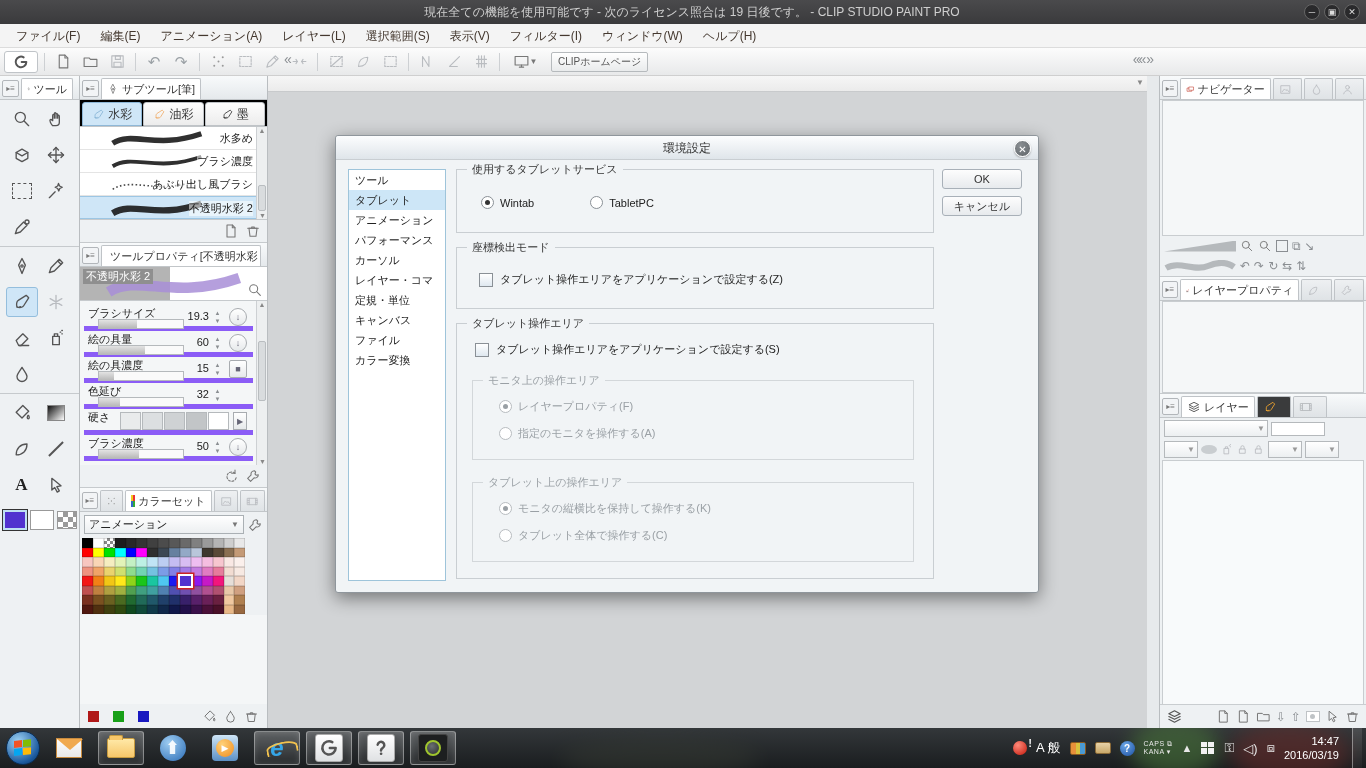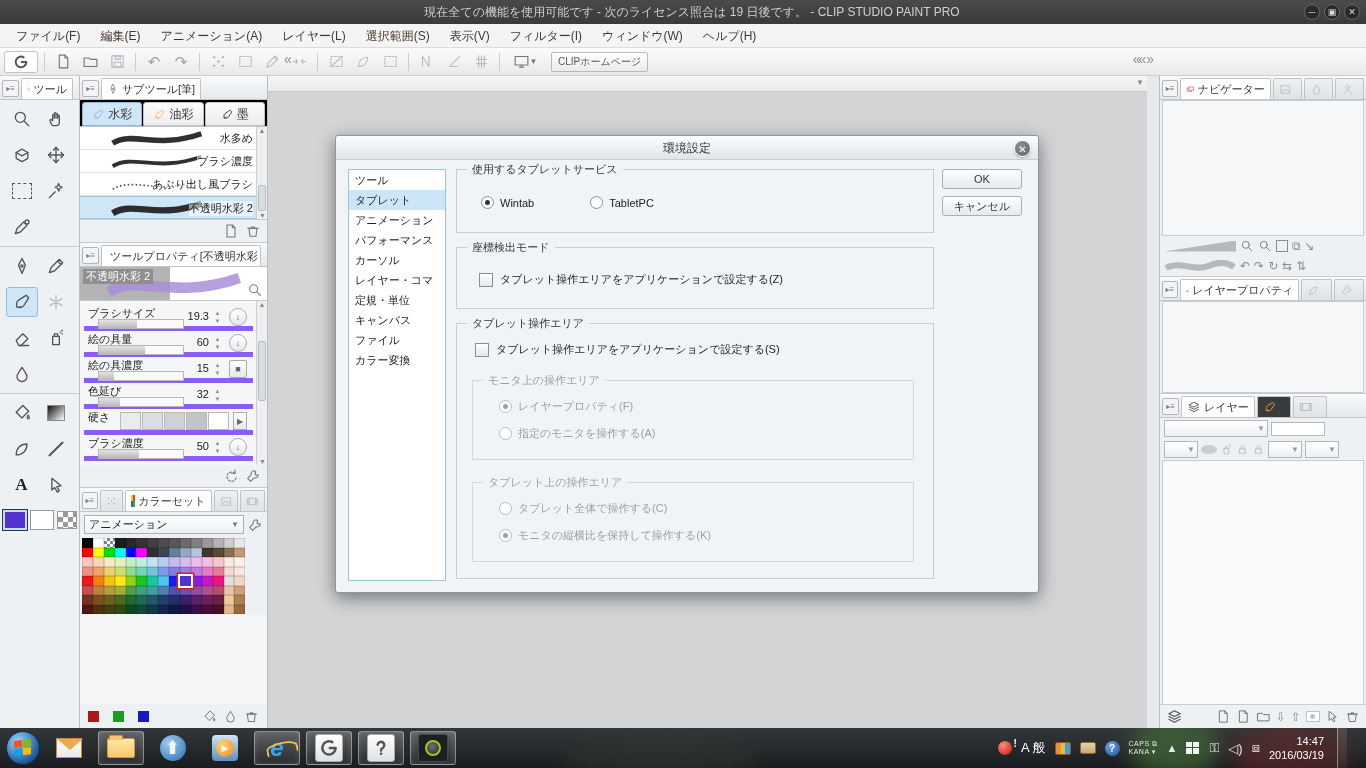--- a/index.html
+++ b/index.html
@@ -157,21 +157,21 @@
   .folder::before { content:""; position:absolute; left:1px; top:-4px; width:12px; height:4px; background:#f7c76a; border:1px solid #c79b3f; border-bottom:none; border-radius:2px 2px 0 0; }
   .globe { width:26px; height:26px; border-radius:50%; background:radial-gradient(circle at 35% 30%,#9ecdf2,#2b6cb5); position:relative; }
   .globe::after { content:""; position:absolute; left:8px; top:5px; width:9px; height:14px; background:#fff; clip-path:polygon(50% 0,100% 35%,80% 35%,80% 100%,20% 100%,20% 35%,0 35%); opacity:.9; }
   .wmp { width:26px; height:26px; border-radius:4px; background:linear-gradient(#cfe6f7,#5b8fc4); display:flex; align-items:center; justify-content:center; }
   .wmp i { width:18px; height:18px; border-radius:50%; background:radial-gradient(circle at 35% 30%,#ffd27a,#f08b1d); color:#fff; font-size:9px; font-style:normal; display:flex; align-items:center; justify-content:center; }
   .ie { font-size:24px; font-weight:bold; font-style:italic; color:#35a6e8; position:relative; }
   .ie::after { content:""; position:absolute; left:-4px; top:8px; width:28px; height:10px; border:2px solid #f2c24e; border-bottom:none; border-radius:50% 50% 0 0; transform:rotate(-12deg); }
   .whitesq { width:28px; height:28px; background:linear-gradient(#fff,#dfe1e3); border-radius:3px; border:1px solid #aaa; display:flex; align-items:center; justify-content:center; }
   .camsq { width:30px; height:28px; background:#1d1f20; border-radius:3px; border:1px solid #444; display:flex; align-items:center; justify-content:center; }
   .lens { width:16px; height:16px; border-radius:50%; border:2px solid #9fc52e; background:radial-gradient(circle at 40% 35%,#6a6f72,#2b2d2e); }
-  .tray { margin-left:auto; display:flex; align-items:center; gap:9px; padding-right:19px; color:#fff; position:relative; z-index:2; }
+  .tray { margin-left:auto; display:flex; align-items:center; gap:9px; padding-right:4px; color:#fff; position:relative; z-index:2; }
   .redball { width:14px; height:14px; border-radius:50%; background:radial-gradient(circle at 35% 30%,#ff8a7a,#c2170a); position:relative; }
   .redball::after { content:"!"; position:absolute; right:-5px; top:-3px; color:#fff; font-size:10px; font-weight:bold; }
   .ime { font-size:13px; color:#fff; }
   .crayon { width:16px; height:13px; background:linear-gradient(90deg,#e8903a 33%,#d8c23e 33% 66%,#4a9ad4 66%); border-radius:2px; border:1px solid #8a5a20; }
   .toolbox { width:16px; height:12px; background:linear-gradient(#e8d2a8,#c9a96a); border:1px solid #8a6a38; border-radius:2px; }
   .helpc { width:15px; height:15px; border-radius:50%; background:radial-gradient(circle at 35% 30%,#6aa7e8,#1c4fa0); color:#fff; font-size:10px; font-weight:bold; text-align:center; line-height:15px; }
   .capskana { font-size:7px; line-height:8px; color:#e8e8e8; letter-spacing:.5px; }
   .trayglyph { font-size:11px; color:#e8e8e8; }
   .winflag16 { width:14px; height:13px; display:grid; grid-template-columns:6px 6px; grid-auto-rows:5.5px; gap:1px; }
   .winflag16 i { background:#f2f2f2; }
@@ -1117,26 +1117,26 @@
           <label class="radio-row dis">
             <span class="radio"></span>
             <span>指定のモニタを操作する(A)</span>
           </label>
         </div>
     </div>
     <div class="subgrp" style="top:158px;height:80px">
       <div class="grp-title">タブレット上の操作エリア</div>
       <div id="tab-radios" style="display:flex;flex-direction:column;gap:12px;padding:18px 0 0 26px">
           <label class="radio-row dis">
+            <span class="radio on"></span>
+            <span>モニタの縦横比を保持して操作する(K)</span>
+          </label>
+          <label class="radio-row dis">
             <span class="radio"></span>
             <span>タブレット全体で操作する(C)</span>
-          </label>
-          <label class="radio-row dis">
-            <span class="radio on"></span>
-            <span>モニタの縦横比を保持して操作する(K)</span>
           </label>
         </div>
     </div>
   </div>
 
   <div class="dlg-btn" style="top:33px">OK</div>
   <div class="dlg-btn" style="top:60px">キャンセル</div>
 </div>
 
 <div class="taskbar">

